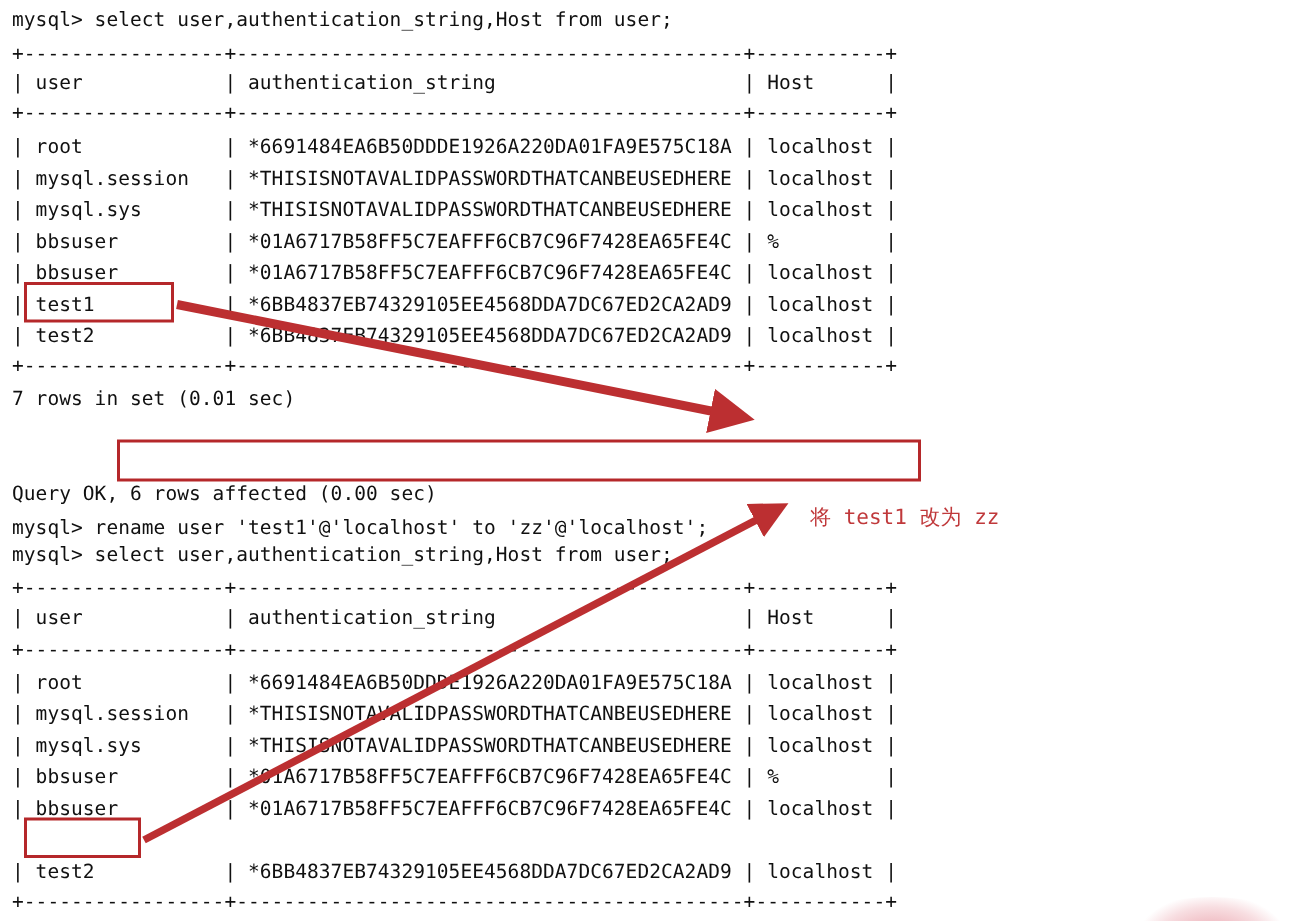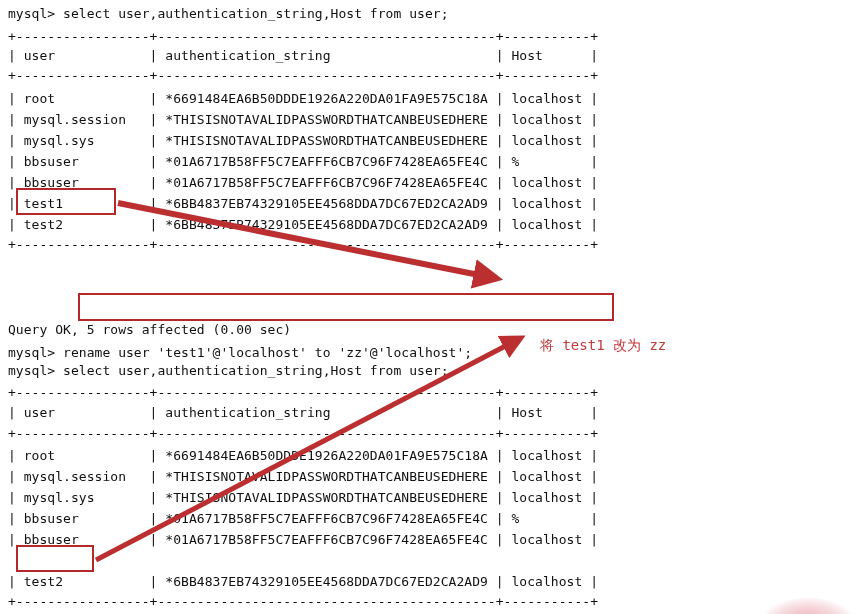--- a/index.html
+++ b/index.html
@@ -77,22 +77,23 @@
     <div class="term-line" style="top: 45px;">| user            | authentication_string                     | Host      |</div>
     <div class="term-line" style="top: 65px;">+-----------------+-------------------------------------------+-----------+</div>
     <div class="term-line" style="top: 88px;">| root            | *6691484EA6B50DDDE1926A220DA01FA9E575C18A | localhost |</div>
     <div class="term-line" style="top: 109px;">| mysql.session   | *THISISNOTAVALIDPASSWORDTHATCANBEUSEDHERE | localhost |</div>
     <div class="term-line" style="top: 130px;">| mysql.sys       | *THISISNOTAVALIDPASSWORDTHATCANBEUSEDHERE | localhost |</div>
     <div class="term-line" style="top: 151px;">| bbsuser         | *01A6717B58FF5C7EAFFF6CB7C96F7428EA65FE4C | %         |</div>
     <div class="term-line" style="top: 172px;">| bbsuser         | *01A6717B58FF5C7EAFFF6CB7C96F7428EA65FE4C | localhost |</div>
     <div class="term-line" style="top: 193px;">| test1           | *6BB4837EB74329105EE4568DDA7DC67ED2CA2AD9 | localhost |</div>
     <div class="term-line" style="top: 214px;">| test2           | *6BB4837EB74329105EE4568DDA7DC67ED2CA2AD9 | localhost |</div>
     <div class="term-line" style="top: 234px;">+-----------------+-------------------------------------------+-----------+</div>
+    <div class="term-line" style="top: 256px;">7 rows in set (0.01 sec)</div>
     <div class="term-line" style="top: 298px; margin-top: 44px;">mysql&gt; rename user 'test1'@'localhost' to 'zz'@'localhost';</div>
-    <div class="term-line" style="top: 319px;">Query OK, 5 rows affected (0.00 sec)</div>
+    <div class="term-line" style="top: 319px;">Query OK, 6 rows affected (0.00 sec)</div>
     <div class="term-line" style="top: 360px;">mysql&gt; select user,authentication_string,Host from user;</div>
     <div class="term-line" style="top: 382px;">+-----------------+-------------------------------------------+-----------+</div>
     <div class="term-line" style="top: 402px;">| user            | authentication_string                     | Host      |</div>
     <div class="term-line" style="top: 423px;">+-----------------+-------------------------------------------+-----------+</div>
     <div class="term-line" style="top: 445px;">| root            | *6691484EA6B50DDDE1926A220DA01FA9E575C18A | localhost |</div>
     <div class="term-line" style="top: 466px;">| mysql.session   | *THISISNOTAVALIDPASSWORDTHATCANBEUSEDHERE | localhost |</div>
     <div class="term-line" style="top: 487px;">| mysql.sys       | *THISISNOTAVALIDPASSWORDTHATCANBEUSEDHERE | localhost |</div>
     <div class="term-line" style="top: 508px;">| bbsuser         | *01A6717B58FF5C7EAFFF6CB7C96F7428EA65FE4C | %         |</div>
     <div class="term-line" style="top: 529px;">| bbsuser         | *01A6717B58FF5C7EAFFF6CB7C96F7428EA65FE4C | localhost |</div>
     <div class="term-line" style="top: 571px;">| test2           | *6BB4837EB74329105EE4568DDA7DC67ED2CA2AD9 | localhost |</div>

